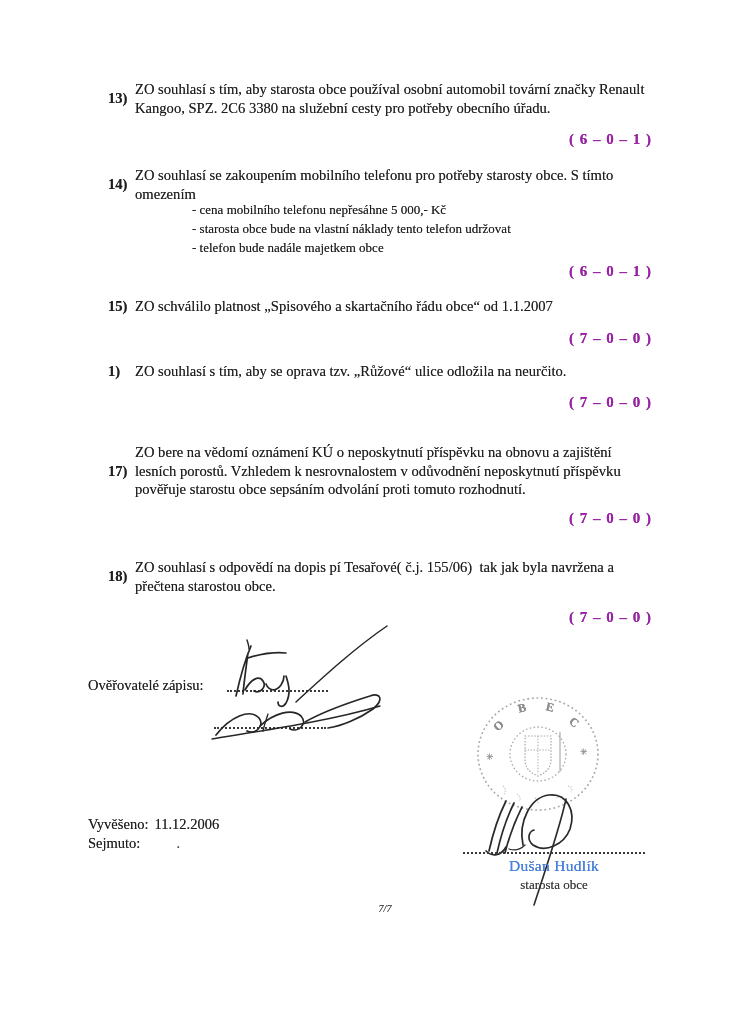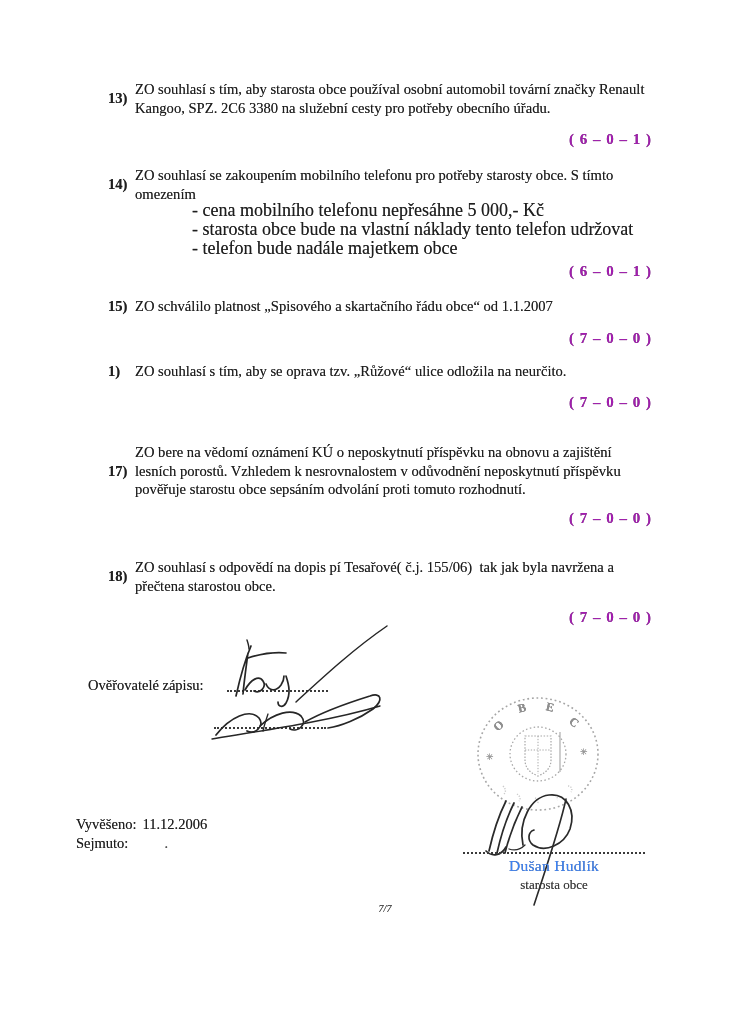--- a/index.html
+++ b/index.html
@@ -5,33 +5,33 @@
   html,body{margin:0;padding:0;}
   body{
     width:744px;height:1024px;background:#ffffff;position:relative;
     font-family:"Liberation Serif", serif;color:#1e1e1e;overflow:hidden;
   }
   .page{position:absolute;inset:0;background:#fff;}
   .scan{text-shadow:0 0 .35px rgba(30,30,30,.65);}
   .item{position:absolute;left:108px;display:flex;align-items:center;}
   .num{font-weight:bold;width:27px;flex:none;font-size:14.6px;line-height:18.6px;}
   .itext{white-space:pre-wrap;font-size:14.6px;line-height:18.6px;width:532px;}
-  .subitems{position:absolute;left:192px;font-size:18px;line-height:18.8px;}
+  .subitems{position:absolute;left:192px;font-size:13px;line-height:18.8px;}
   .vote{
     position:absolute;left:108px;width:544px;text-align:right;
     font-weight:bold;font-size:15px;letter-spacing:1px;color:#a21caf;
   }
   .label{font-size:14.5px;}
   .dotline{position:absolute;height:0;border-bottom:2px dotted #3a3a3a;}
   .sig-svg{position:absolute;pointer-events:none;}
   .stamp-svg{position:absolute;}
   .mayor-block{position:absolute;left:463px;width:182px;text-align:center;}
   .mayor-name{font-size:15.5px;letter-spacing:.3px;color:#3b82f6;}
   .mayor-title{font-size:13px;color:#3c3c3c;margin-top:2px;}
-  .pub{position:absolute;left:76px;font-size:14.5px;line-height:19px;}
+  .pub{position:absolute;left:88px;font-size:14.5px;line-height:19px;}
   .pub-row{display:flex;}
   .footer{position:absolute;left:0;right:8px;top:903px;text-align:center;font-size:10px;color:#444;font-style:italic;margin-left:34px;}
   svg text{font-family:"Liberation Serif", serif;}
 </style>
 </head>
 <body>
 
 <div class="page scan">
 
   <div class="item" style="top:80px">

